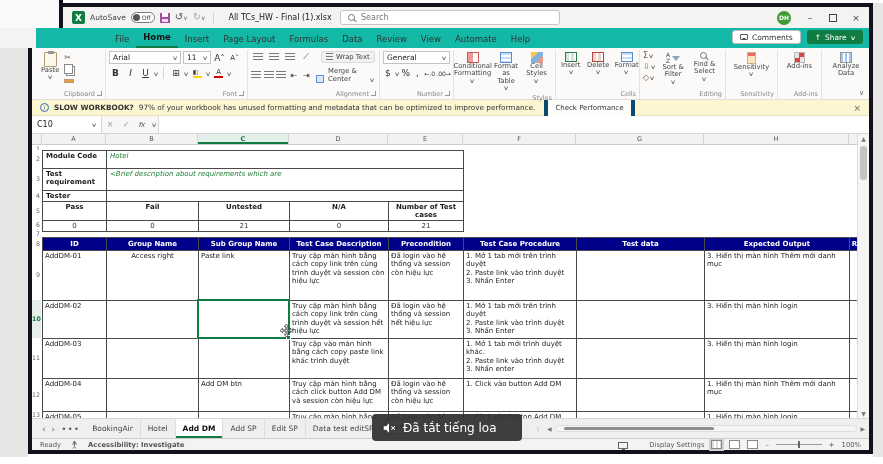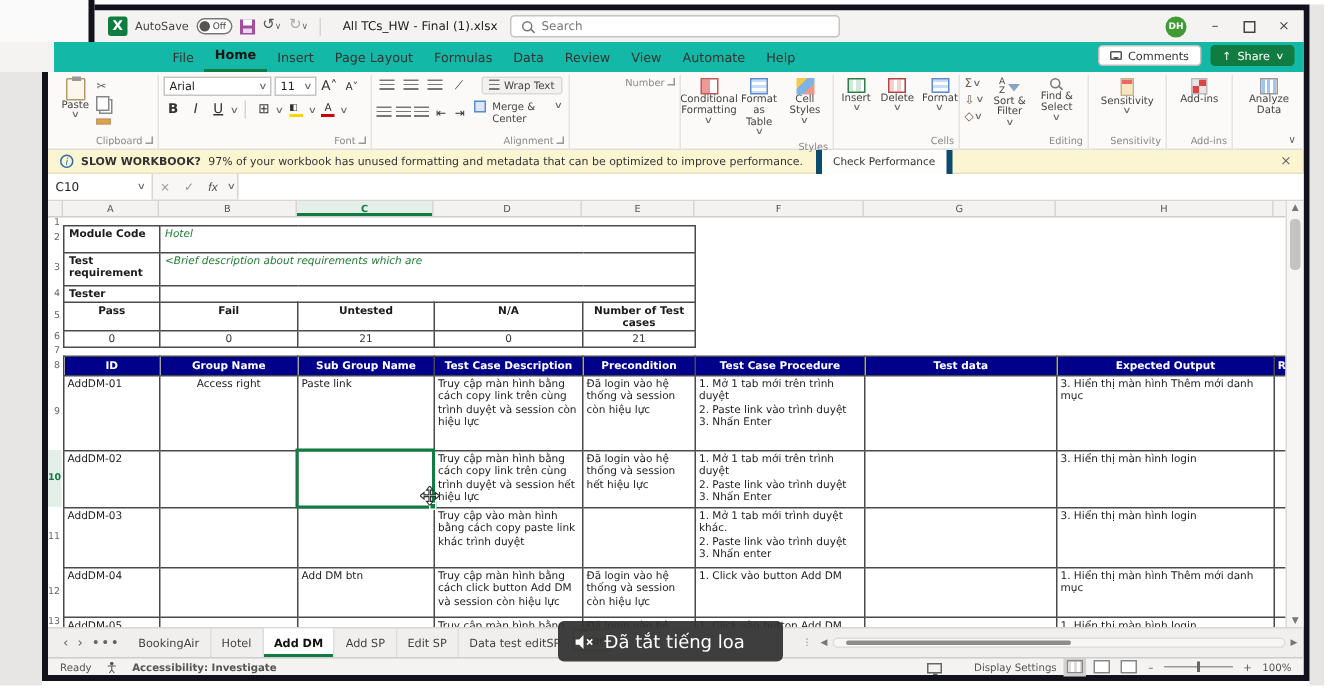--- a/index.html
+++ b/index.html
@@ -54,21 +54,21 @@
 .brush{width:10px;height:4px;background:#e7a33a;border:1px solid #b97;margin-top:3px}
 .selbox{border:1px solid #c6c4c2;background:#fff;height:13px;display:flex;align-items:center;justify-content:space-between;padding:0 3px;font-size:7.5px;color:#222}
 .fbtn{width:13px;height:12px;display:flex;align-items:center;justify-content:center;font-size:9px;color:#333}
 .bar-red{display:inline-block;width:9px;height:2px;background:#c00}
 .bar-yel{display:inline-block;width:9px;height:2px;background:#ffd400}
 .frow{display:flex;align-items:center;gap:2px}
 .fcol{display:flex;flex-direction:column;gap:1px}
 .lines{width:10px;height:8px;background:repeating-linear-gradient(#777 0 1px,transparent 1px 3px)}
 .abtn{width:14px;height:11px;display:flex;align-items:center;justify-content:center}
 .wrapbtn{display:flex;align-items:center;gap:3px;font-size:6.8px;color:#444;border:1px solid #dcdad8;border-radius:2px;padding:1px 4px;background:#f2f1f0}
-.mgc{display:flex;align-items:flex-start;gap:4px;font-size:6.8px;color:#444;padding:1px 2px}
+.mgc{display:flex;align-items:flex-end;gap:4px;font-size:6.8px;color:#444;padding:1px 2px}
 .ic-mg{width:11px;height:8px;border:1px solid #5b8bd0;background:#dce8f8}
 .ic-cf{width:12px;height:11px;border:1px solid #c55;background:linear-gradient(90deg,#e99 0 5px,#fff 5px)}
 .ic-ft{width:12px;height:11px;border:1px solid #5b8bd0;background:repeating-linear-gradient(#c9dcf5 0 2px,#fff 2px 4px)}
 .ic-cs{width:12px;height:11px;background:linear-gradient(135deg,#f6c84c 0 33%,#7fb2e5 33% 66%,#ee9988 66%)}
 .ic-ins{width:12px;height:10px;border:1px solid #2d7d46;background:repeating-linear-gradient(90deg,#cfe8d8 0 3px,#fff 3px 5px)}
 .ic-del{width:12px;height:10px;border:1px solid #b3443e;background:repeating-linear-gradient(90deg,#f2d2d0 0 3px,#fff 3px 5px)}
 .ic-fmt{width:12px;height:10px;border:1px solid #5b8bd0;background:repeating-linear-gradient(#c9dcf5 0 2px,#fff 2px 4px)}
 .ic-sn{width:9px;height:12px;background:linear-gradient(#e66 0 3px,#f7e6c0 3px);border:1px solid #c9b48a}
 .ic-ad{width:11px;height:11px;background:conic-gradient(#d44 0 25%,#e8e6e4 0 50%,#d44 0 75%,#e8e6e4 0);border:1px solid #bbb}
 .ic-an{width:12px;height:11px;border:1px solid #999;background:repeating-linear-gradient(90deg,#9ec6ef 0 2px,#fff 2px 4px)}
@@ -296,20 +296,36 @@
                   <span>Merge &amp; Center</span>
                   <span class="chev">∨</span>
                 </span>
             </span>
           </span>
         </div>
         <div class="rg-label"><span>Alignment</span><span class="exp"></span></div>
       </div>
 
       <div class="rg" style="width:74px">
+        <div class="rg-body">
+          <span class="fcol" style="width:100%">
+            <span class="selbox" style="width:100%">
+                <span>General</span>
+                <span class="chev">∨</span>
+              </span>
+            <span class="frow" style="margin-top:2px;justify-content:space-between">
+              <span class="fbtn">$</span>
+                <span class="chev">∨</span>
+              <span class="fbtn">%</span>
+              <span class="fbtn">,</span>
+              <span class="fbtn" style="font-size:6px">←.0</span>
+              <span class="fbtn" style="font-size:6px">.00→</span>
+            </span>
+          </span>
+        </div>
         <div class="rg-label"><span>Number</span><span class="exp"></span></div>
       </div>
 
       <div class="rg" style="width:102px">
         <div class="rg-body">
           <span class="bb" style="width:33%">
               <span class="ic-cf"></span>
               <span>Conditional Formatting</span>
               <span class="chev">∨</span>
             </span>

